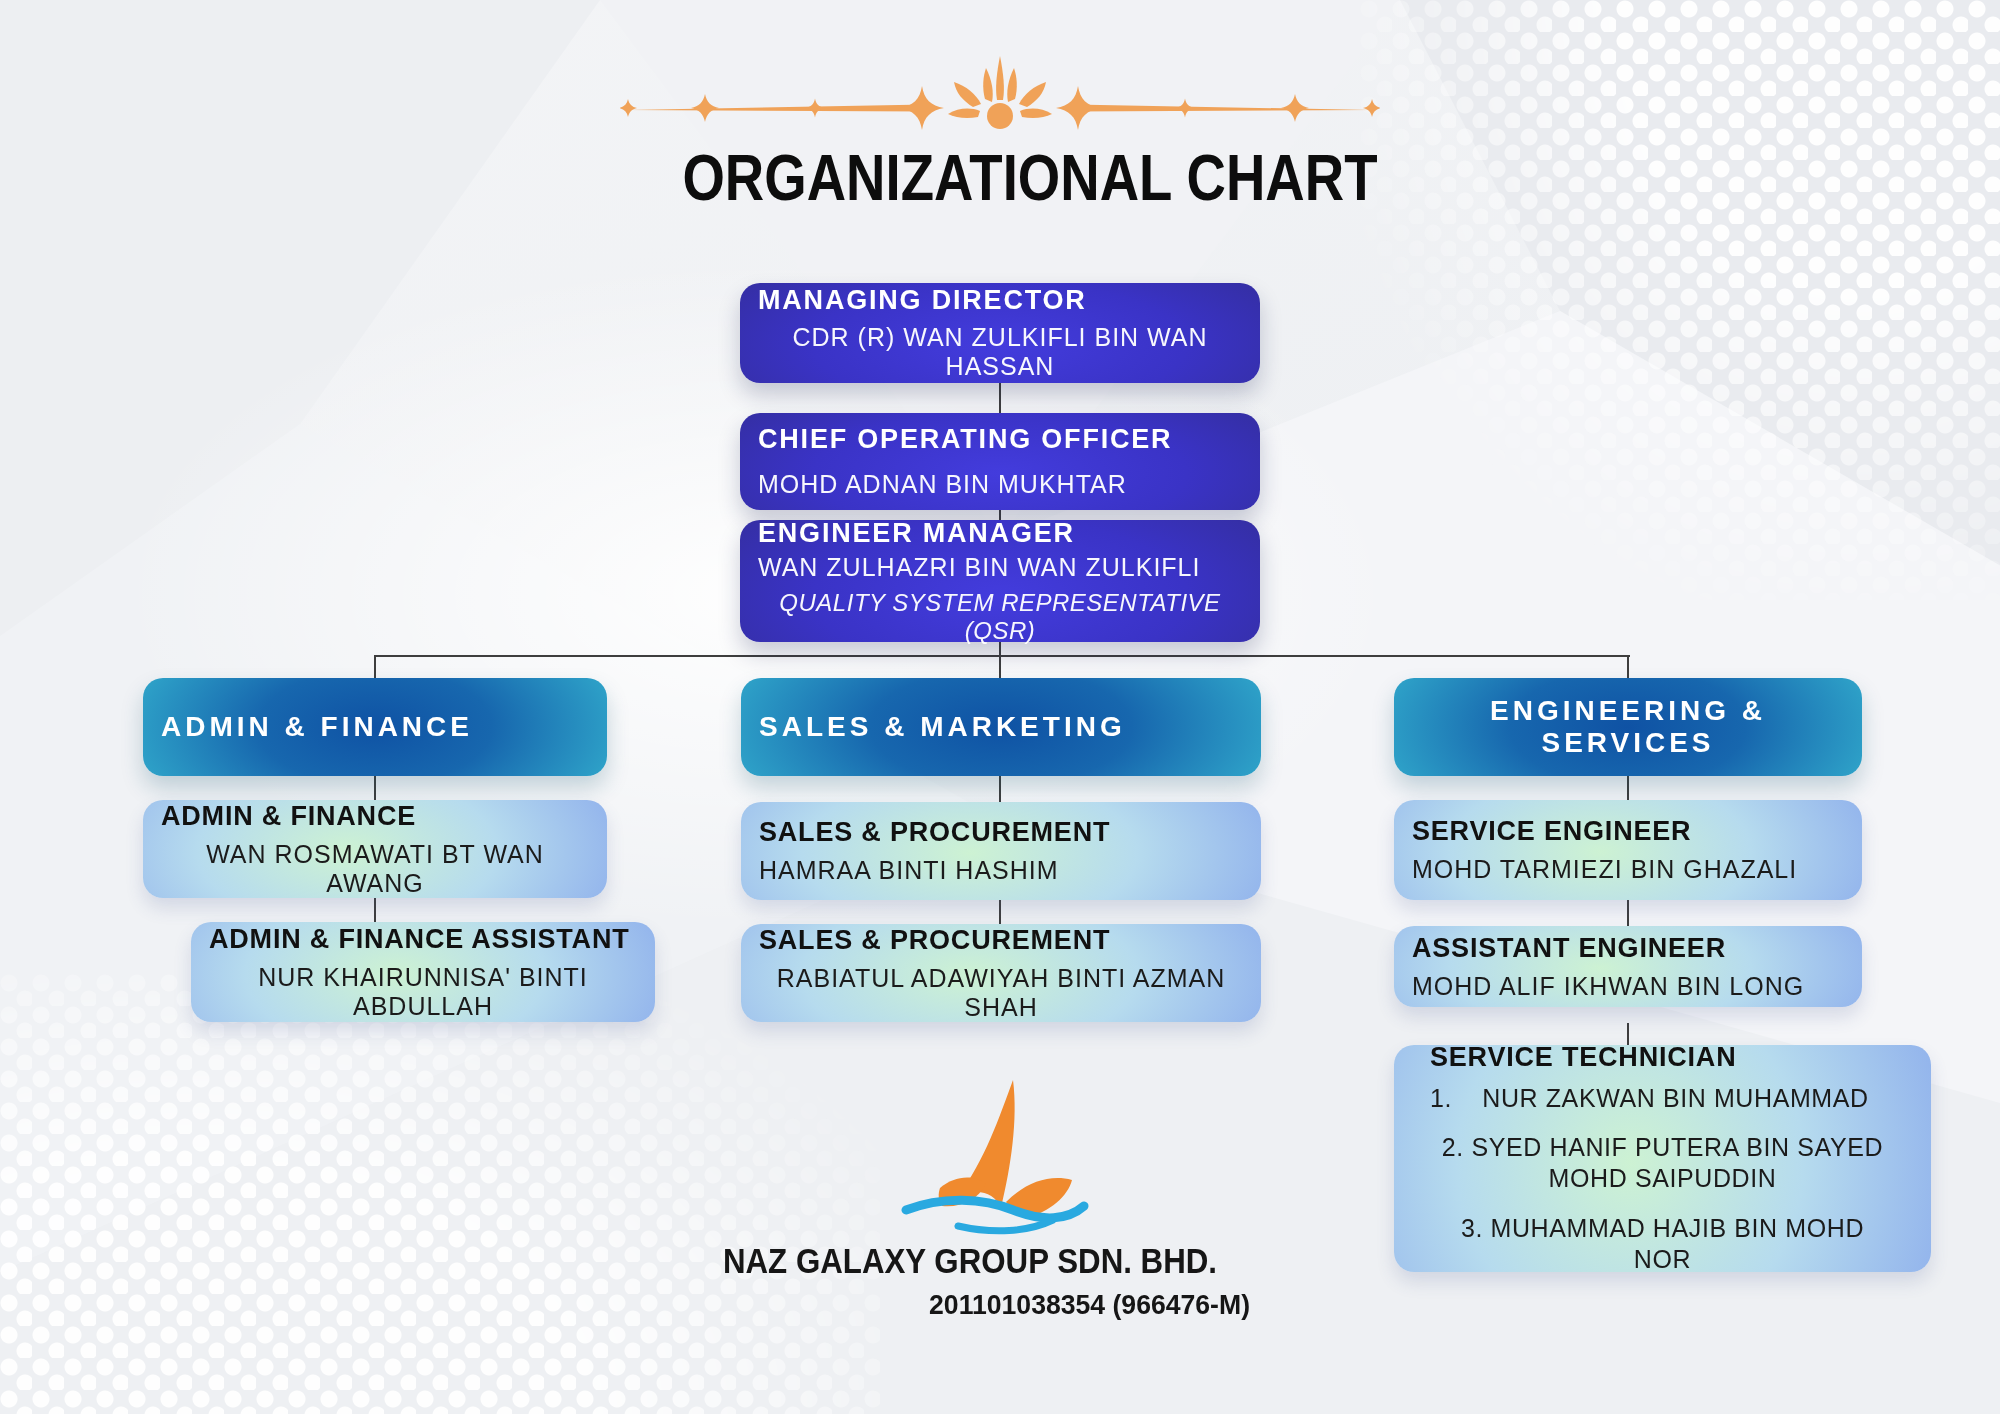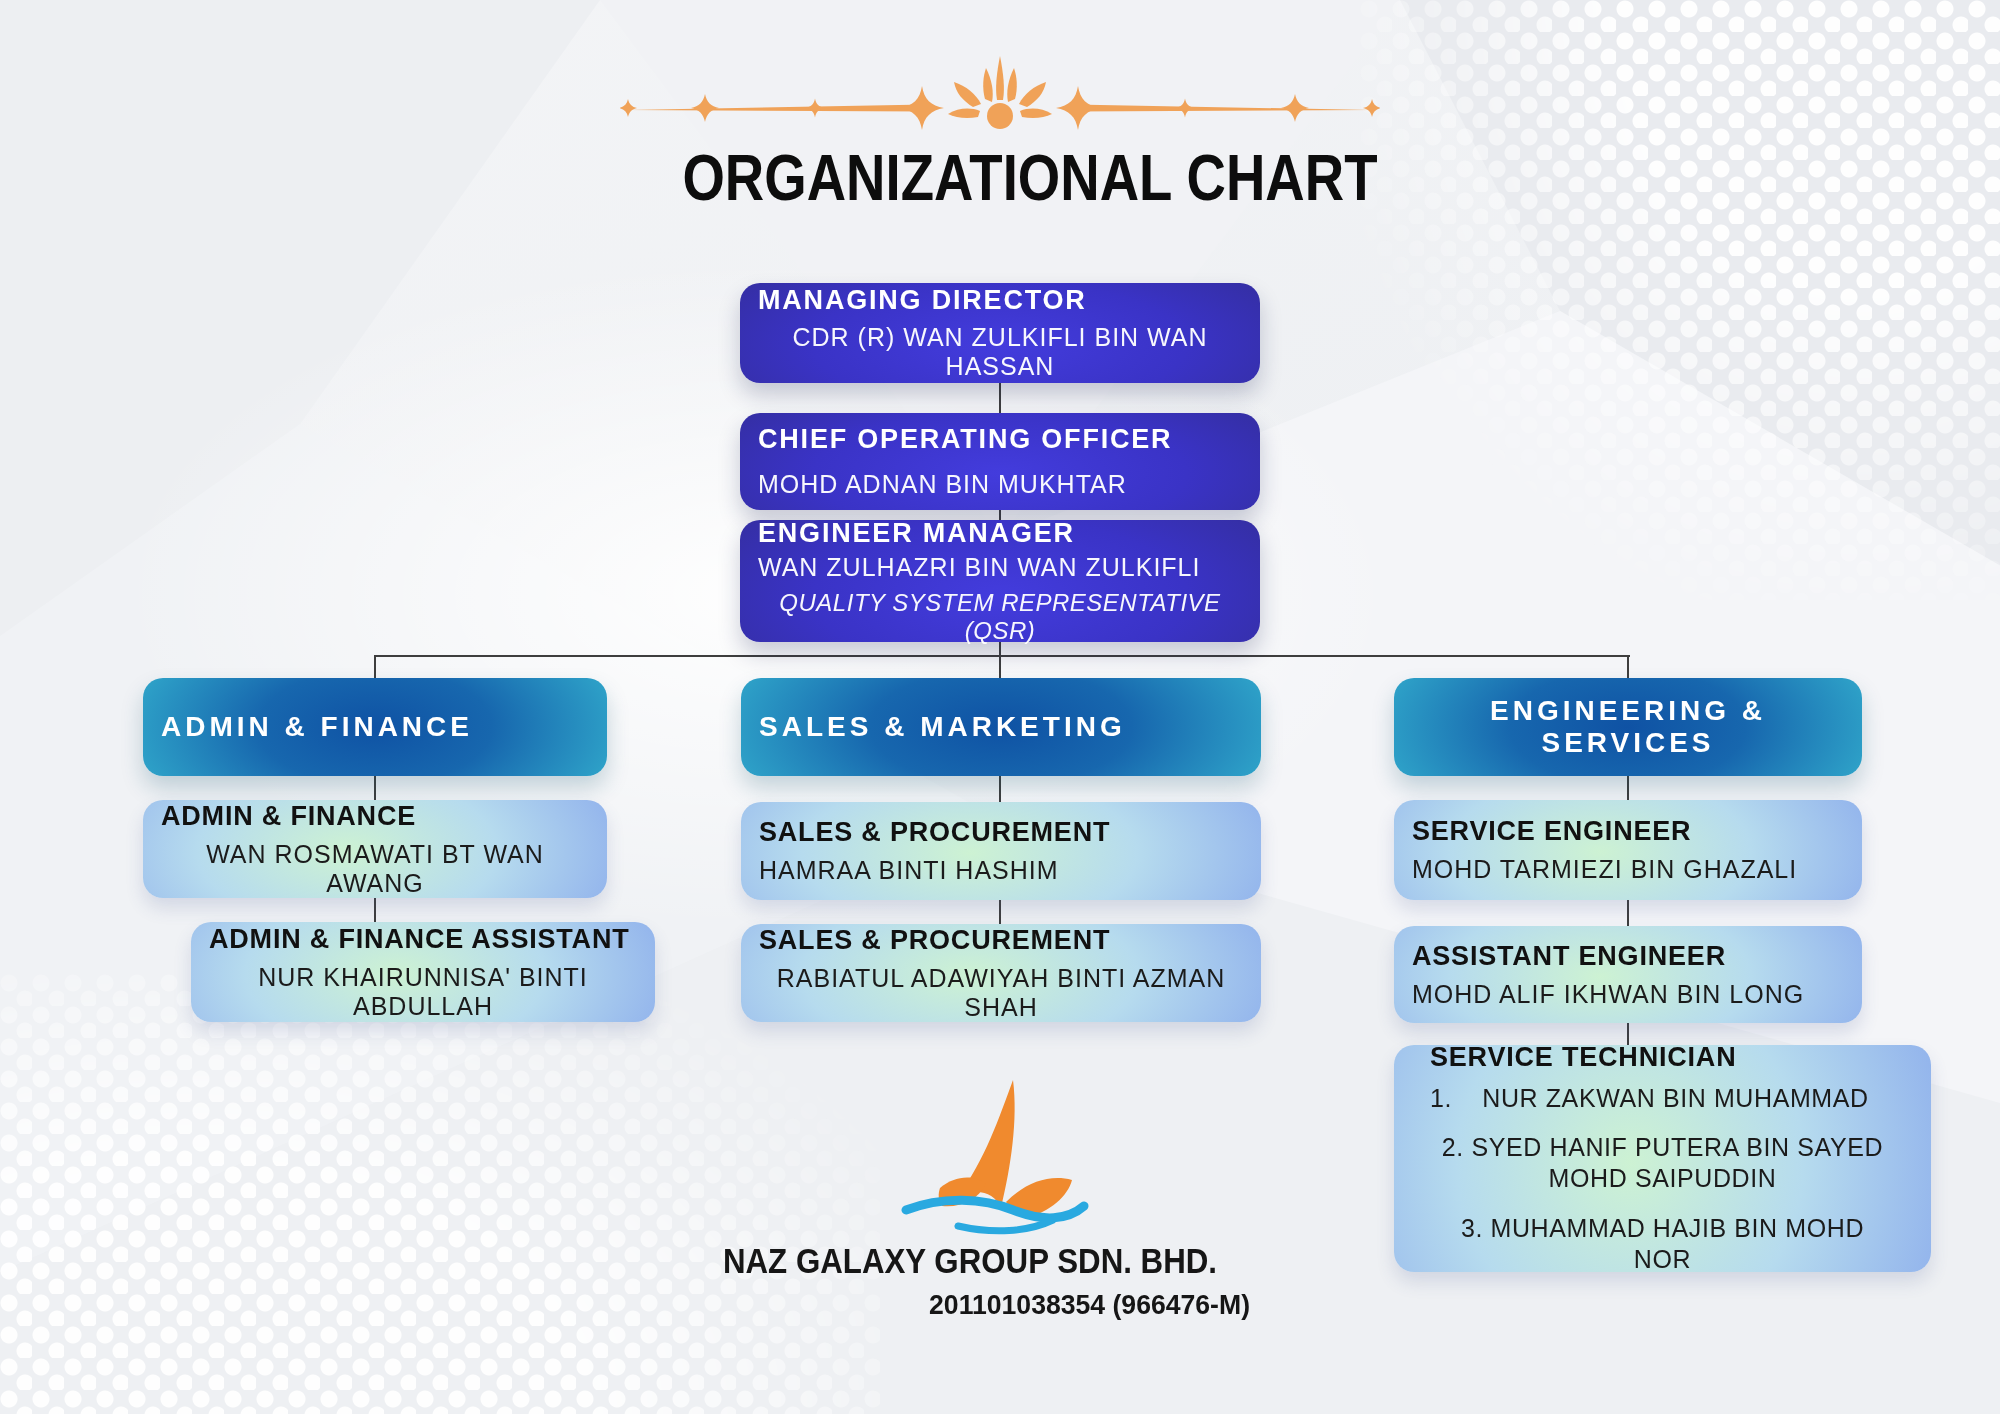--- a/index.html
+++ b/index.html
@@ -149,21 +149,21 @@
   </div>
   <div class="box box-light" style="left:741px;top:924px;width:520px;height:98px;">
     <p class="role">SALES &amp; PROCUREMENT</p>
     <p class="name">RABIATUL ADAWIYAH BINTI AZMAN SHAH</p>
   </div>
 
   <div class="box box-light" style="left:1394px;top:800px;width:468px;height:100px;">
     <p class="role">SERVICE ENGINEER</p>
     <p class="name">MOHD TARMIEZI BIN GHAZALI</p>
   </div>
-  <div class="box box-light" style="left:1394px;top:926px;width:468px;height:97px;">
+  <div class="box box-light" style="left:1394px;top:926px;width:468px;height:81px;">
     <p class="role">ASSISTANT ENGINEER</p>
     <p class="name">MOHD ALIF IKHWAN BIN LONG</p>
   </div>
   <div class="box box-light" style="left:1394px;top:1045px;width:537px;height:227px;padding:22px 36px;">
     <p class="tech-title">SERVICE TECHNICIAN</p>
     <p class="tech-item">1.    NUR ZAKWAN BIN MUHAMMAD</p>
     <p class="tech-item">2. SYED HANIF PUTERA BIN SAYED MOHD SAIPUDDIN</p>
     <p class="tech-item">3. MUHAMMAD HAJIB BIN MOHD NOR</p>
   </div>
 

